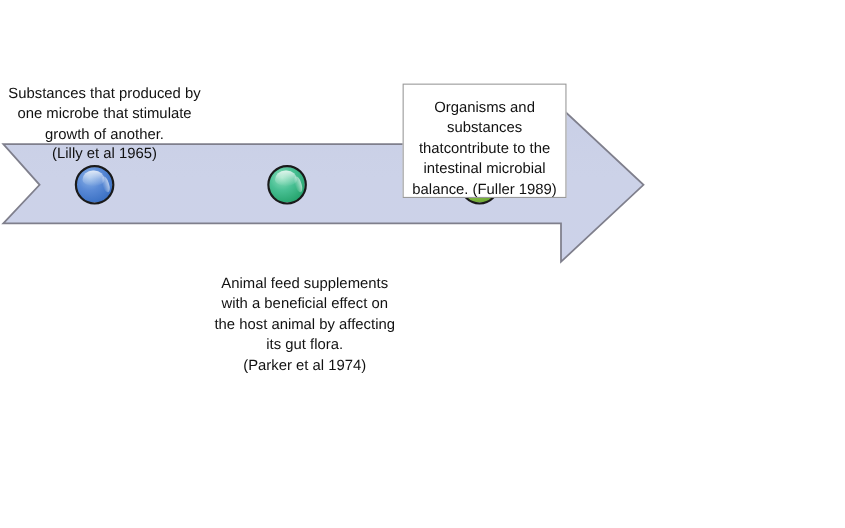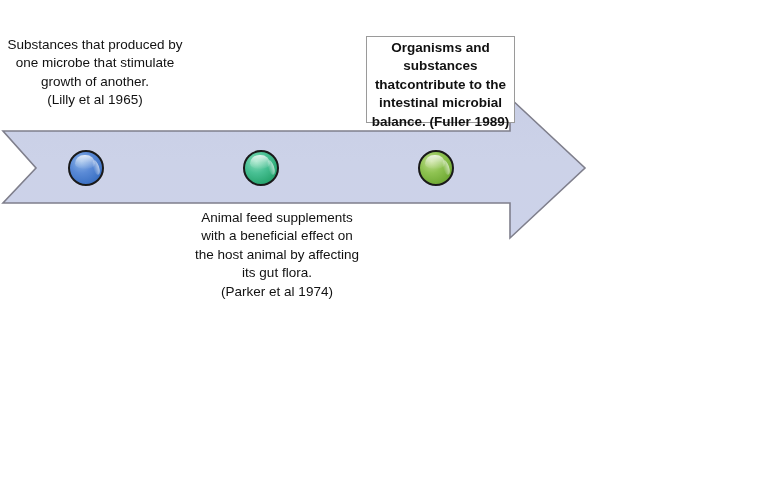--- a/index.html
+++ b/index.html
@@ -69,42 +69,42 @@
   }
 
   
   .txt {
     position: absolute;
     text-align: center;
     font-size: 13.5px;
     line-height: 18.4px;
     color: #111111;
     white-space: pre-line;
+    margin-top: 40px;
   }
   .txt-boxed {
     background: #ffffff;
     border: 1px solid #9a9a9a;
     box-sizing: border-box;
   }
 
   
   #caption-left {
     left: 6px;
     top: 36px;
     width: 178px;
   }
 
   
   #caption-right {
     left: 366px;
     top: 36px;
     width: 149px;
-    height: 87px;
-    padding-top: 2px;
-    font-weight: bold;
+    height: 104px;
+    padding-top: 12px;
   }
 
   
   #caption-bottom {
     left: 193px;
     top: 209px;
     width: 168px;
   }
 </style>
 </head>

